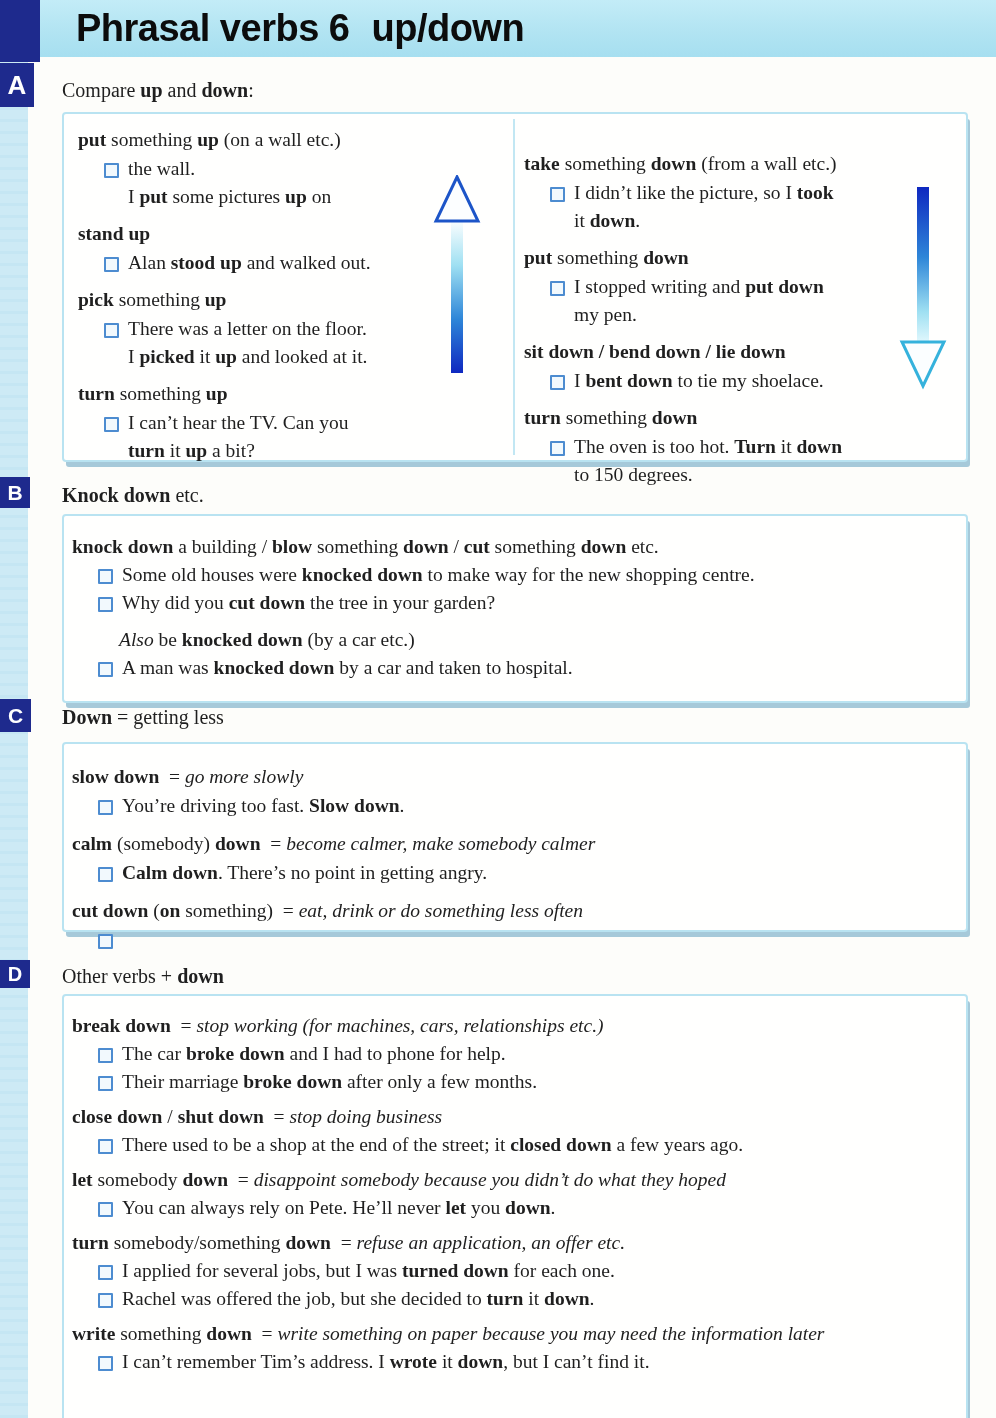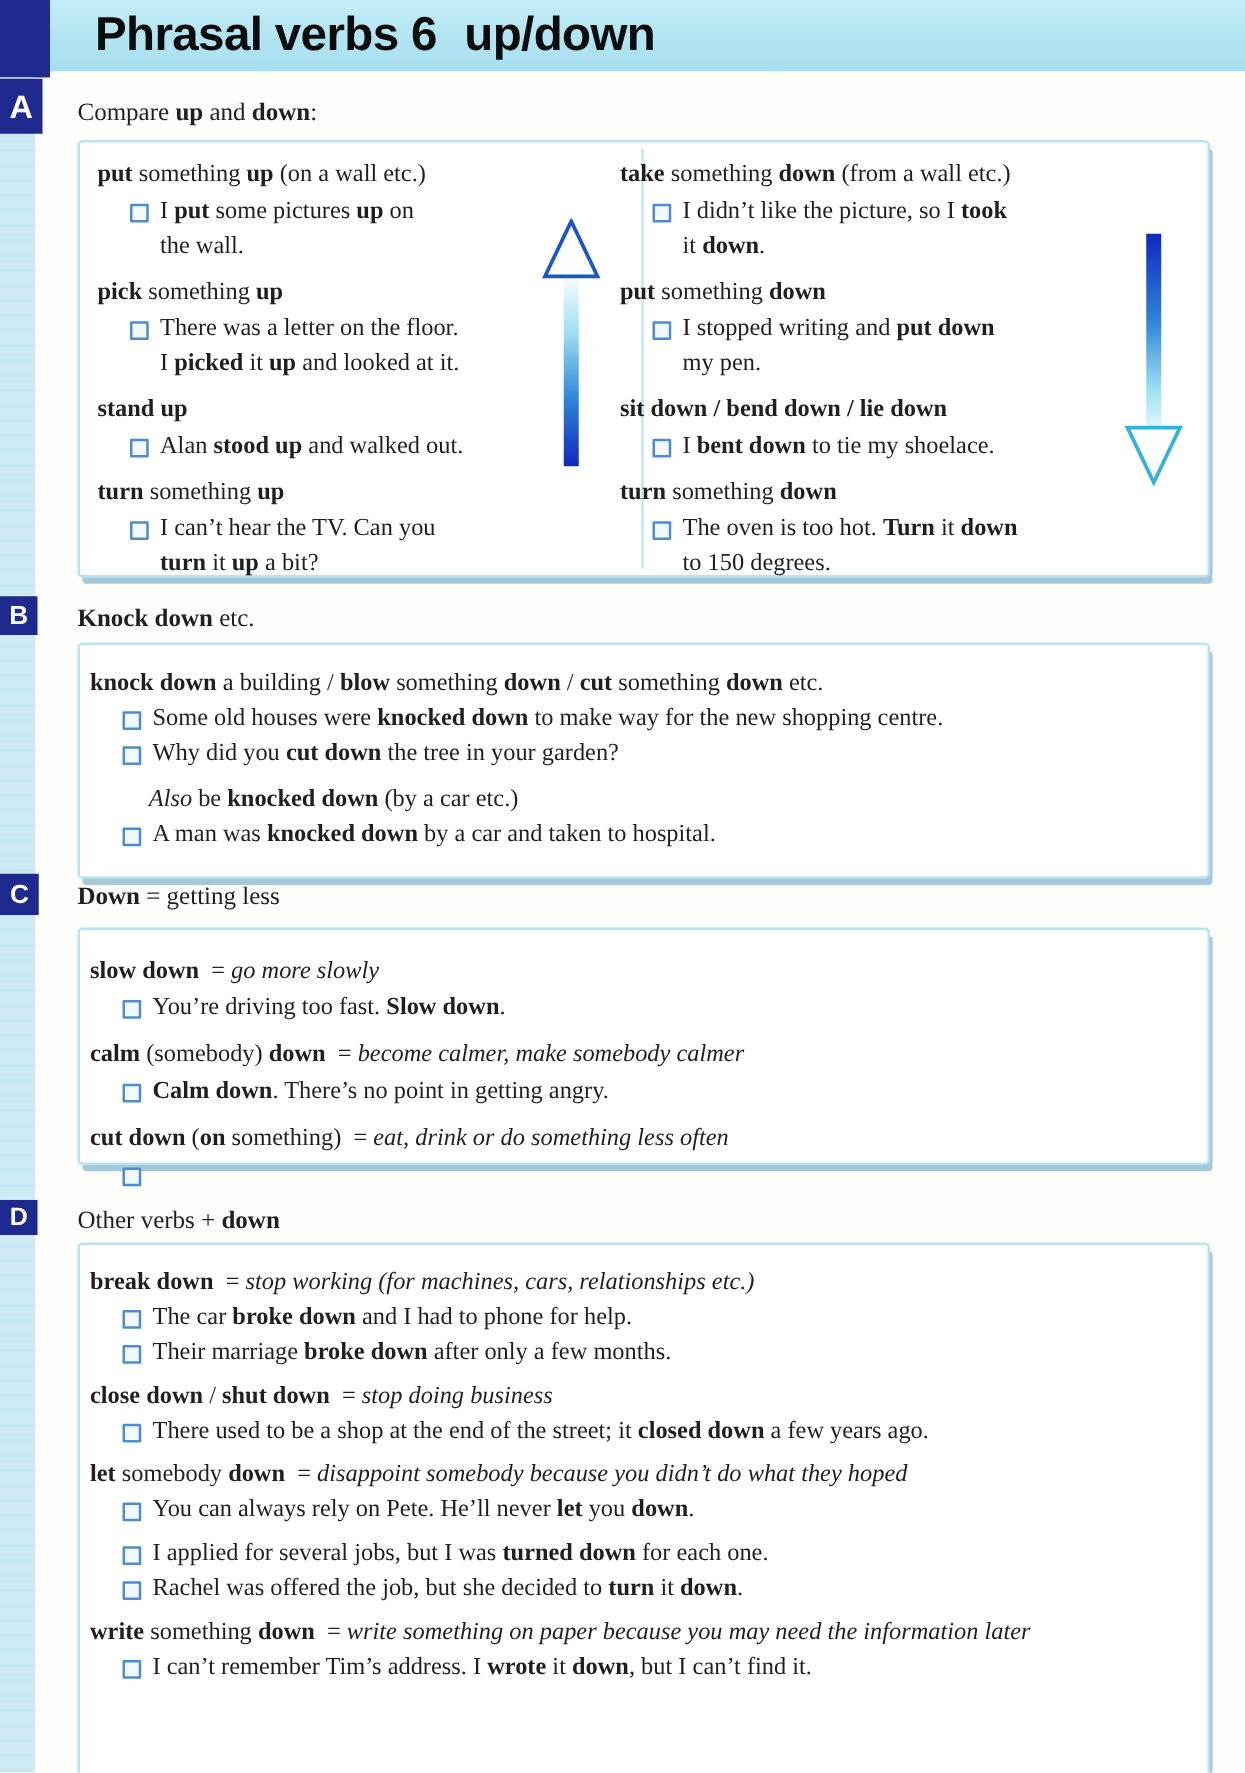--- a/index.html
+++ b/index.html
@@ -50,21 +50,21 @@
     box-shadow:3px 6px 0 -1px #a6c9d9;
   }
   #compare-box{top:112px;height:350px;}
   #box-b{top:514px;height:189px;padding:7px 14px 8px 8px;}
   #box-c{top:742px;height:190px;padding:9px 10px 8px 8px;}
   #box-d{top:994px;height:441px;padding:8px 14px 8px 8px;}
 
   
   #compare-box .col{position:absolute;top:12px;}
   .col-left{left:14px;width:352px;}
-  .col-right{left:432px;width:402px;}
+  .col-right{left:460px;width:402px;margin-top:24px;}
   .divider{position:absolute;left:449px;top:5px;bottom:5px;width:2px;background:#c2e7f3;}
   .arrow-svg{position:absolute;}
   #up-arrow{left:363px;top:61px;}
   #down-arrow{left:829px;top:71px;}
 
   
   .entry{margin-top:9px;}
   .entry:first-child{margin-top:0;}
   .entry-head{font-size:19.5px;line-height:28px;}
   .example{display:flex;margin:1px 0 1px 26px;}
@@ -102,41 +102,41 @@
 
   <div class="sec-heading" id="heading-a"><span>Compare </span><span style="font-weight: bold;">up</span><span> and </span><span style="font-weight: bold;">down</span><span>:</span></div>
 
   <div class="box" id="compare-box">
     <div class="col col-left">
         <div class="entry">
           <div class="entry-head"><span style="font-weight: bold;">put</span><span> something </span><span style="font-weight: bold;">up</span><span> (on a wall etc.)</span></div>
           <div class="example">
             <span class="bullet"></span>
             <div class="example-text">
+              <div class="ex-line"><span>the wall.</span></div>
               <div class="ex-line"><span>I </span><span style="font-weight: bold;">put</span><span> some pictures </span><span style="font-weight: bold;">up</span><span> on</span></div>
-              <div class="ex-line"><span>the wall.</span></div>
+            </div>
+          </div>
+        </div>
+        <div class="entry">
+          <div class="entry-head"><span style="font-weight: bold;">stand up</span></div>
+          <div class="example">
+            <span class="bullet"></span>
+            <div class="example-text">
+              <div class="ex-line"><span>Alan </span><span style="font-weight: bold;">stood up</span><span> and walked out.</span></div>
             </div>
           </div>
         </div>
         <div class="entry">
           <div class="entry-head"><span style="font-weight: bold;">pick</span><span> something </span><span style="font-weight: bold;">up</span></div>
           <div class="example">
             <span class="bullet"></span>
             <div class="example-text">
               <div class="ex-line"><span>There was a letter on the floor.</span></div>
               <div class="ex-line"><span>I </span><span style="font-weight: bold;">picked</span><span> it </span><span style="font-weight: bold;">up</span><span> and looked at it.</span></div>
-            </div>
-          </div>
-        </div>
-        <div class="entry">
-          <div class="entry-head"><span style="font-weight: bold;">stand up</span></div>
-          <div class="example">
-            <span class="bullet"></span>
-            <div class="example-text">
-              <div class="ex-line"><span>Alan </span><span style="font-weight: bold;">stood up</span><span> and walked out.</span></div>
             </div>
           </div>
         </div>
         <div class="entry">
           <div class="entry-head"><span style="font-weight: bold;">turn</span><span> something </span><span style="font-weight: bold;">up</span></div>
           <div class="example">
             <span class="bullet"></span>
             <div class="example-text">
               <div class="ex-line"><span>I can’t hear the TV. Can you</span></div>
               <div class="ex-line"><span style="font-weight: bold;">turn</span><span> it </span><span style="font-weight: bold;">up</span><span> a bit?</span></div>
@@ -299,20 +299,21 @@
       <div class="entry">
         <div class="entry-head"><span style="font-weight: bold;">let</span><span> somebody </span><span style="font-weight: bold;">down</span><span>&nbsp;&nbsp;=&nbsp;</span><span style="font-style: italic;">disappoint somebody because you didn’t do what they hoped</span></div>
         <div class="example">
           <span class="bullet"></span>
           <div class="example-text">
             <div class="ex-line"><span>You can always rely on Pete. He’ll never </span><span style="font-weight: bold;">let</span><span> you </span><span style="font-weight: bold;">down</span><span>.</span></div>
           </div>
         </div>
       </div>
       <div class="entry">
+        <div class="entry-head"><span style="font-weight: bold;">turn</span><span> somebody/something </span><span style="font-weight: bold;">down</span><span>&nbsp;&nbsp;=&nbsp;</span><span style="font-style: italic;">refuse an application, an offer etc.</span></div>
         <div class="example">
           <span class="bullet"></span>
           <div class="example-text">
             <div class="ex-line"><span>I applied for several jobs, but I was </span><span style="font-weight: bold;">turned down</span><span> for each one.</span></div>
           </div>
         </div>
         <div class="example">
           <span class="bullet"></span>
           <div class="example-text">
             <div class="ex-line"><span>Rachel was offered the job, but she decided to </span><span style="font-weight: bold;">turn</span><span> it </span><span style="font-weight: bold;">down</span><span>.</span></div>

